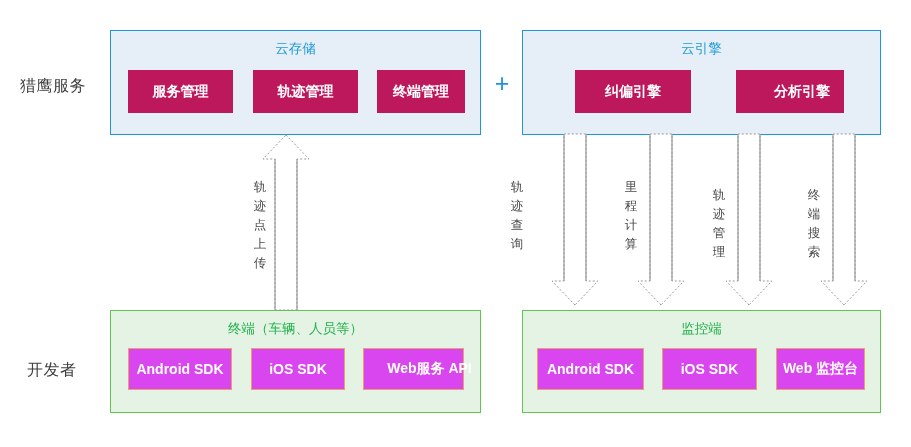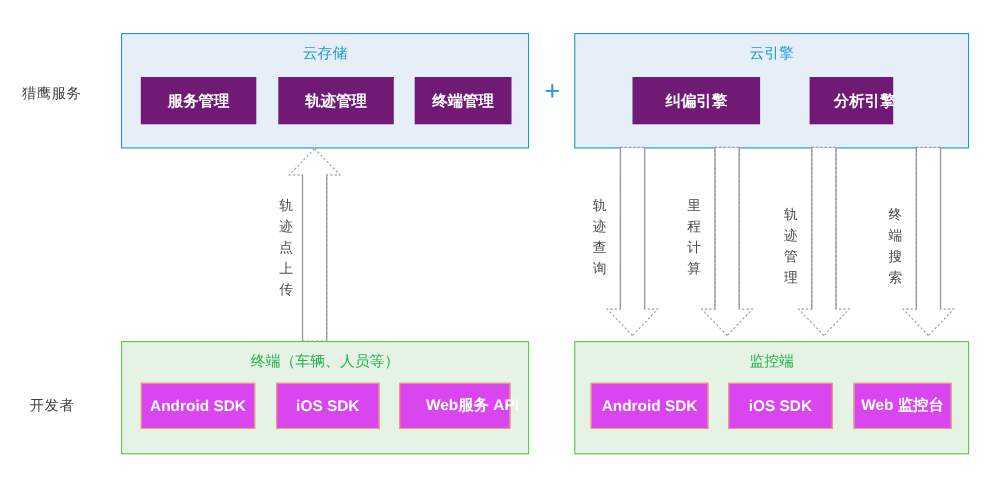--- a/index.html
+++ b/index.html
@@ -17,21 +17,21 @@
   .stage {
     position: absolute;
     left: 0; top: 0;
     width: 911px;
     height: 447px;
   }
 
   
   .row-label {
     position: absolute;
-    font-size: 13px;
+    font-size: 16px;
     color: #3f3f3f;
     letter-spacing: .5px;
     white-space: nowrap;
   }
   .row-label.service { left: 20px; top: 76px; }
   .row-label.developer { left: 27px; top: 360px; }
 
   
   .panel {
     position: absolute;
@@ -82,38 +82,38 @@
     box-sizing: border-box;
     display: flex;
     align-items: center;
     justify-content: center;
     color: #ffffff;
     font-size: 14px;
     font-weight: bold;
     white-space: nowrap;
   }
   .item.blue {
-    background: #701a75;
+    background: #be185d;
     height: 43px;
     top: 70px;
   }
   .item.green {
     background: #d946ef;
     border: 1px solid #eaa06a;
     height: 42px;
     top: 348px;
   }
 
   
   #item-service-mgmt  { left: 128px; width: 105px; }
   #item-track-mgmt    { left: 253px; width: 105px; }
   #item-terminal-mgmt { left: 377px; width: 88px;  }
   
   #item-correction-engine { left: 575px; width: 116px; }
-  #item-analysis-engine   { left: 736px; width: 76px; padding-left: 24px; }
+  #item-analysis-engine   { left: 736px; width: 108px; padding-left: 24px; }
   
   #item-android-sdk-dev { left: 128px; width: 104px; }
   #item-ios-sdk-dev     { left: 251px; width: 94px;  }
   #item-web-api-dev     { left: 363px; width: 101px; padding-left: 32px; }
   
   #item-android-sdk-mon { left: 537px; width: 107px; }
   #item-ios-sdk-mon     { left: 662px; width: 95px;  }
   #item-web-console-mon { left: 776px; width: 89px;  }
 
   
@@ -136,21 +136,21 @@
     color: #4a4a4a;
     white-space: normal;
     word-break: break-all;
   }
 
   
   #arrow-upload      { left: 262px; top: 134px; }
   #label-upload      { left: 252px; top: 178px; }
   
   #arrow-track-query { left: 551px; top: 134px; }
-  #label-track-query { left: 537px; top: 178px; }
+  #label-track-query { left: 509px; top: 178px; }
   #arrow-mileage     { left: 637px; top: 134px; }
   #label-mileage     { left: 623px; top: 178px; }
   #arrow-realtime    { left: 725px; top: 134px; }
   #label-realtime    { left: 711px; top: 186px; }
   #arrow-search      { left: 820px; top: 134px; }
   #label-search      { left: 806px; top: 186px; }
 </style>
 </head>
 <body>
 

